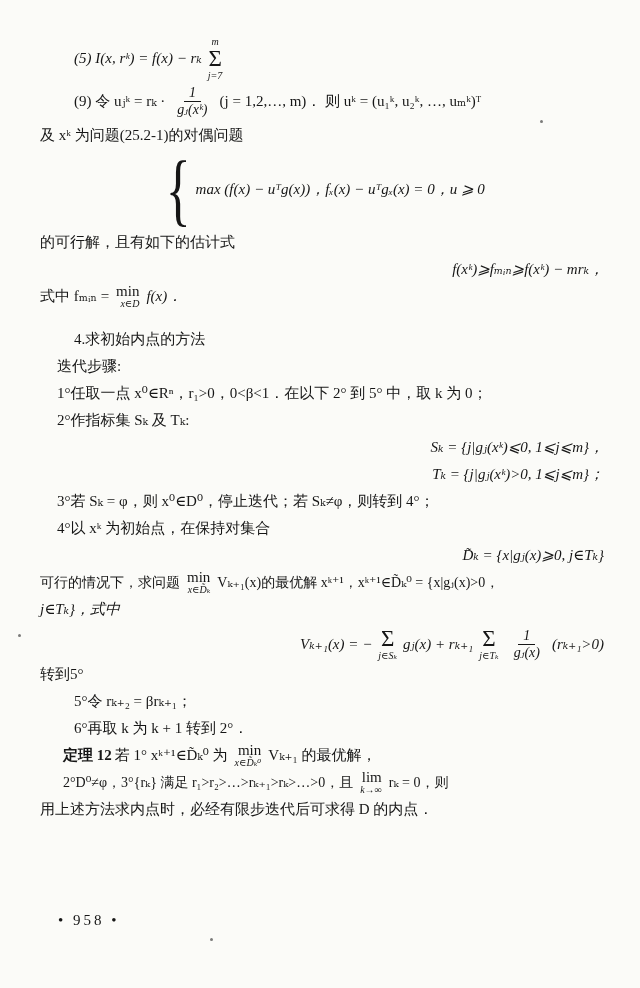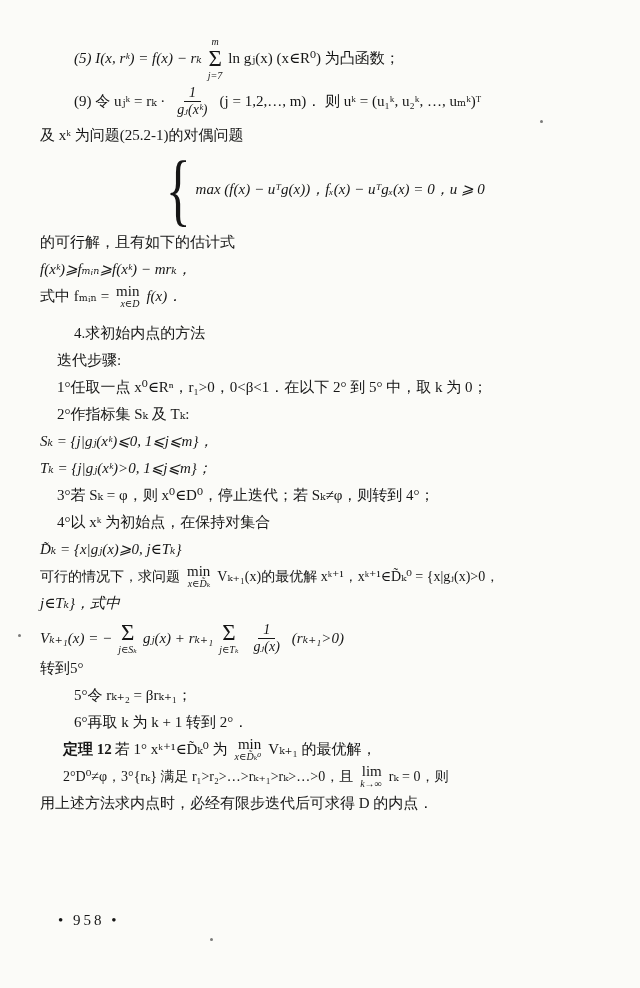--- a/index.html
+++ b/index.html
@@ -8,21 +8,21 @@
     position:relative;width:640px;height:988px;
     font-family:"Liberation Serif","DejaVu Serif",serif;
     color:#161616;font-size:15px;
   }
   .content{padding:36px 36px 0 40px;}
   .ln{line-height:27px;white-space:nowrap;}
   .ind-a{padding-left:34px;}
   .ind-b{padding-left:17px;}
   .ind-c{padding-left:23px;}
   .frow{display:flex;align-items:center;gap:3px;}
-  .ctr{justify-content:flex-start;}
+  .ctr{justify-content:flex-end;}
   .mathit{font-style:italic;}
   .bold{font-weight:bold;font-style:normal;}
   .sm{font-size:14px;}
   
   .bigsum{display:inline-flex;flex-direction:column;align-items:center;line-height:1;margin:0 3px;font-style:normal;}
   .bigsum .slim{font-size:10px;line-height:11px;font-style:italic;}
   .bigsum .sg{font-size:23px;line-height:23px;}
   
   .frac{display:inline-flex;flex-direction:column;align-items:center;line-height:1.15;margin:0 4px;font-size:14px;}
   .frac .num{padding:0 5px;border-bottom:1.2px solid #161616;}
@@ -30,38 +30,37 @@
   
   .underop{display:inline-flex;flex-direction:column;align-items:flex-end;line-height:1;margin:0 4px;}
   .underop .op{font-size:15px;font-style:normal;}
   .underop .un{font-size:10px;margin-top:0;font-style:italic;}
   
   .system{display:flex;justify-content:center;align-items:center;margin:2px 0 2px 0;}
   .system .brace{font-size:80px;font-weight:100;line-height:76px;transform:scaleX(.65);margin-right:-2px;}
   .system .rows{display:flex;flex-direction:row;align-items:flex-start;}
   .system .rows .row{line-height:26px;}
   .vgap4{margin-top:4px;}
-  .vgap6{margin-top:10px;}
+  .vgap6{margin-top:16px;}
   .footer{position:absolute;left:58px;top:912px;font-size:15px;letter-spacing:3px;}
   .speck{position:absolute;width:3px;height:3px;background:#444;border-radius:50%;opacity:.7;}
 </style>
 </head>
 <body>
 
 <div class="page">
   <div class="content">
 
     <div class="ln ind-a frow">
       <span class="mathit">(5)  I(x, rᵏ) = f(x) − rₖ</span>
       <span class="bigsum">
         <span class="slim">m</span>
         <span class="sg">Σ</span>
         <span class="slim">j=7</span>
       </span>
-      <span>ln gⱼ(x)   (x∈R⁰)  为凸函数；</span>
     </div>
 
     <div class="ln ind-a frow vgap4">
       <span>(9)  令 uⱼᵏ = rₖ ·</span>
       <span class="frac mathit">
         <span class="num">1</span>
         <span class="den">gⱼ(xᵏ)</span>
       </span>
       <span>(j = 1,2,…, m)． 则 uᵏ = (u₁ᵏ, u₂ᵏ, …, uₘᵏ)ᵀ</span>
     </div>

